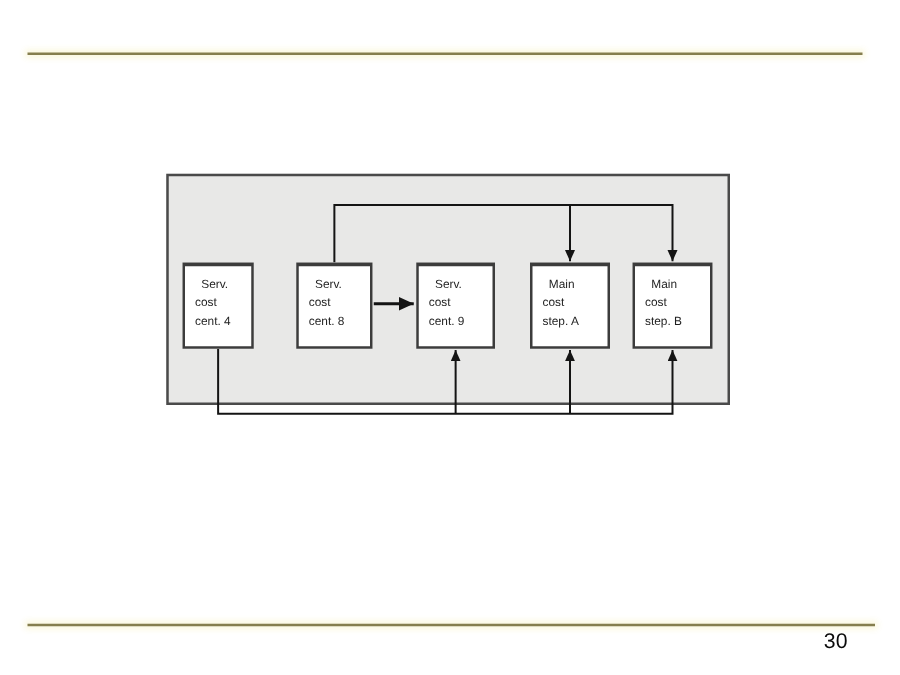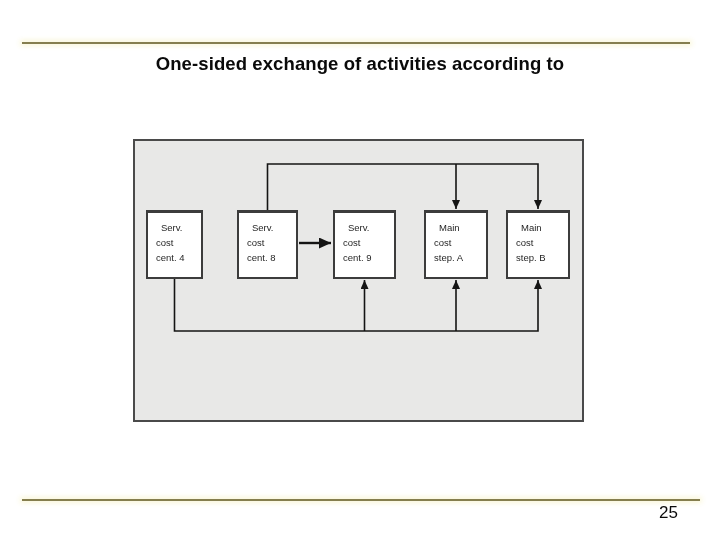--- a/index.html
+++ b/index.html
@@ -25,21 +25,21 @@
     text-align:center;
     font-size:18.5px;
     font-weight:bold;
     color:#0A0A0A;
     line-height:26px;
     letter-spacing:0.1px;
   }
   .panel{
     position:absolute;
     left:133px;top:139px;
-    width:451px;height:283px;
+    width:451px;height:185px;
     background:#E8E8E7;
     border:2px solid #4A4A4A;
     border-top-width:2.5px;
     box-sizing:border-box;
   }
   .connectors{
     position:absolute;left:0;top:0;width:447px;height:216px;
   }
   .cbox{
     position:absolute;
@@ -70,21 +70,20 @@
   }
 </style>
 </head>
 <body>
 
 <div class="slide">
 
   <div class="rule rule-top"></div>
 
   <div class="title">
-    <div>One-sided exchange of activities according to</div>
   </div>
 
   <div class="panel">
 
     <svg class="connectors" viewBox="0 0 447 216" width="447" height="216">
       <defs>
         <marker id="ah" markerUnits="userSpaceOnUse" markerWidth="10" markerHeight="9" refX="9" refY="4" orient="auto">
           <path d="M0,0 L9,4 L0,8 z" fill="#141414"></path>
         </marker>
         <marker id="ahBig" markerUnits="userSpaceOnUse" markerWidth="13" markerHeight="12" refX="12" refY="5.5" orient="auto">
@@ -132,15 +131,15 @@
     <div class="cbox cbox-b">
       <span class="box-line">Main</span>
       <span class="box-line">cost</span>
       <span class="box-line">step. B</span>
     </div>
 
   </div>
 
   <div class="rule rule-bottom"></div>
 
-  <div class="page-number">25</div>
+  <div class="page-number">30</div>
 
 </div>
 
 </body></html>

